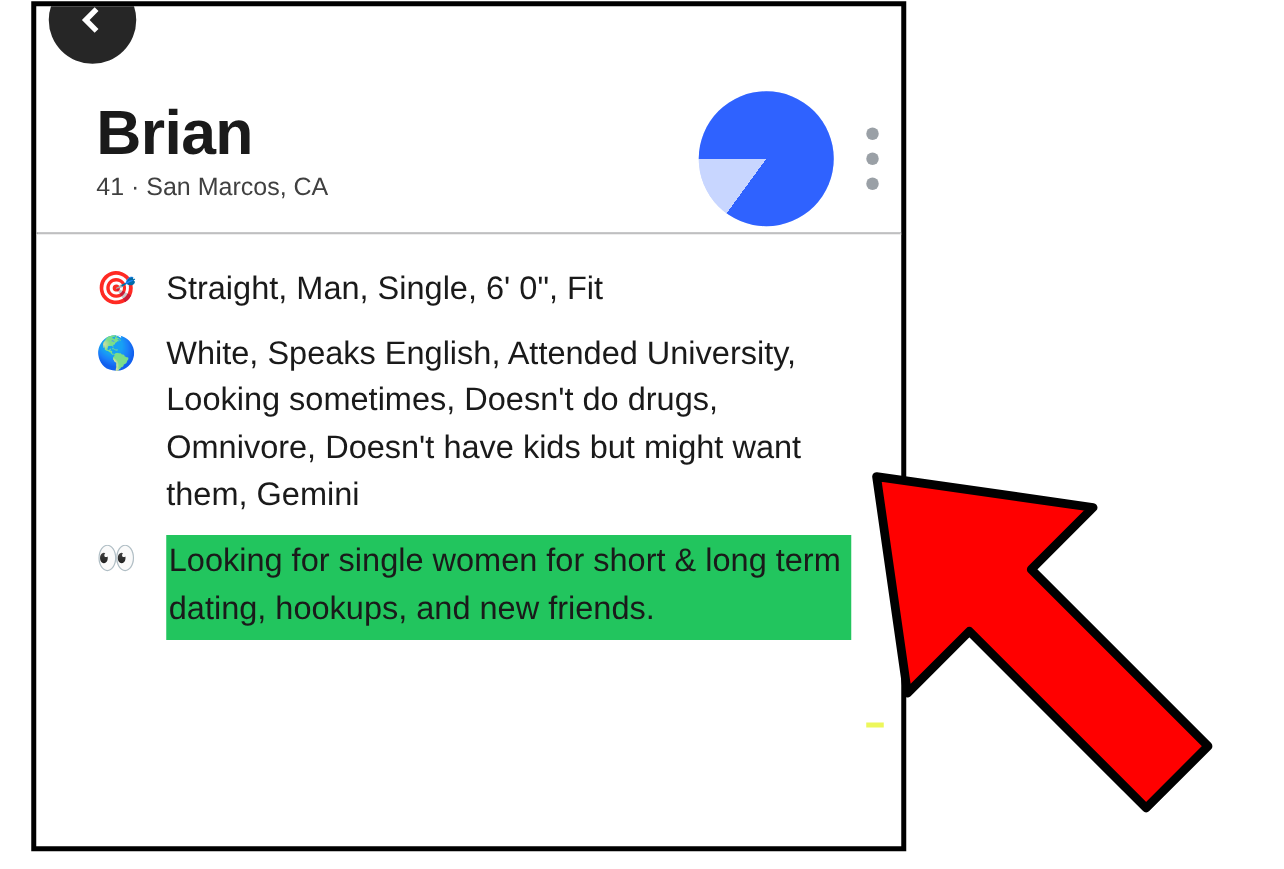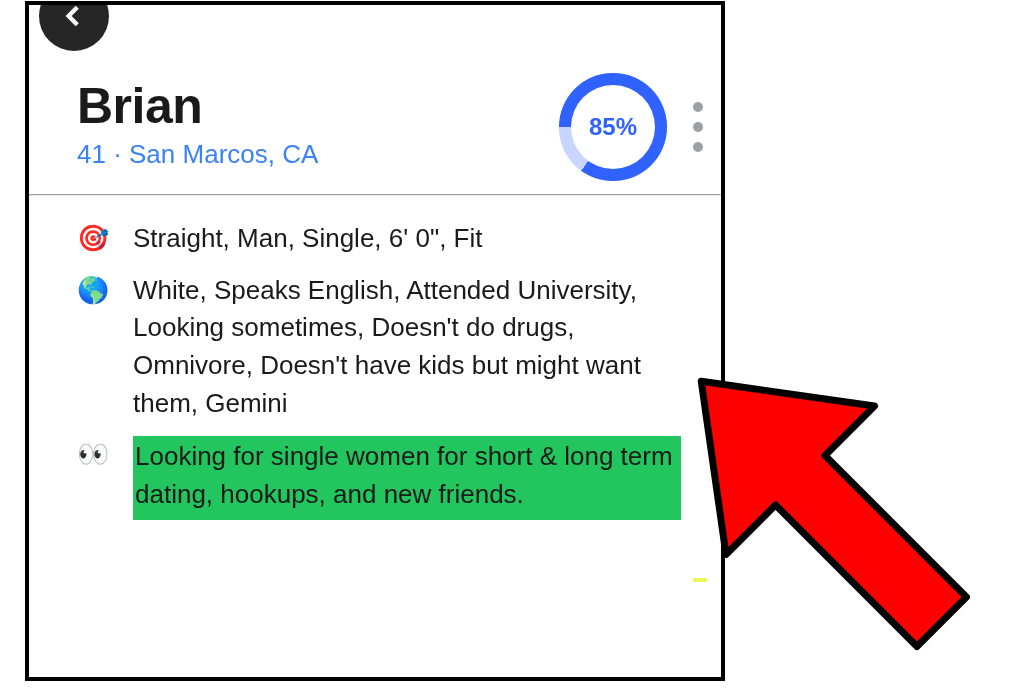--- a/index.html
+++ b/index.html
@@ -28,23 +28,23 @@
     position: relative;
     padding: 36px 40px 18px 48px;
   }
   .name {
     font-size: 50px;
     font-weight: 800;
     letter-spacing: -0.5px;
     margin: 36px 0 4px 0;
   }
   .subline {
-    font-size: 26px;
+    font-size: 20px;
     font-weight: 400;
-    color: #3b82f6;
+    color: #404040;
     margin-bottom: 6px;
   }
   .back-btn {
     position: absolute;
     left: 10px; top: -24px;
     width: 70px; height: 70px;
     border-radius: 50%;
     background: #262626;
     display: flex;
     align-items: center;
@@ -162,21 +162,20 @@
         </svg>
       </div>
 
       <div class="name">Brian</div>
       <div class="subline">41 · San Marcos, CA</div>
 
       <div class="right-cluster">
         <div class="match-ring">
           <div class="outer"></div>
           <div class="arc" style="background: conic-gradient(rgb(47, 98, 255) 0deg, rgb(47, 98, 255) 306deg, rgb(200, 214, 255) 306deg, rgb(200, 214, 255) 360deg);"></div>
-          <div class="inner">85%</div>
         </div>
         <div class="kebab">
           <span></span>
           <span></span>
           <span></span>
         </div>
       </div>
     </div>
 
     <hr class="divider">

